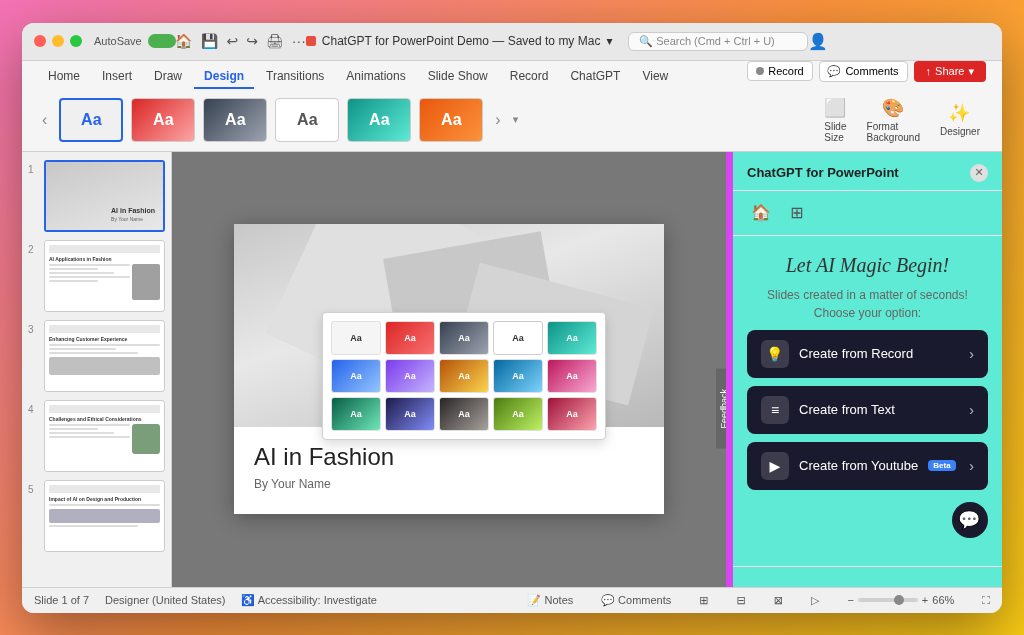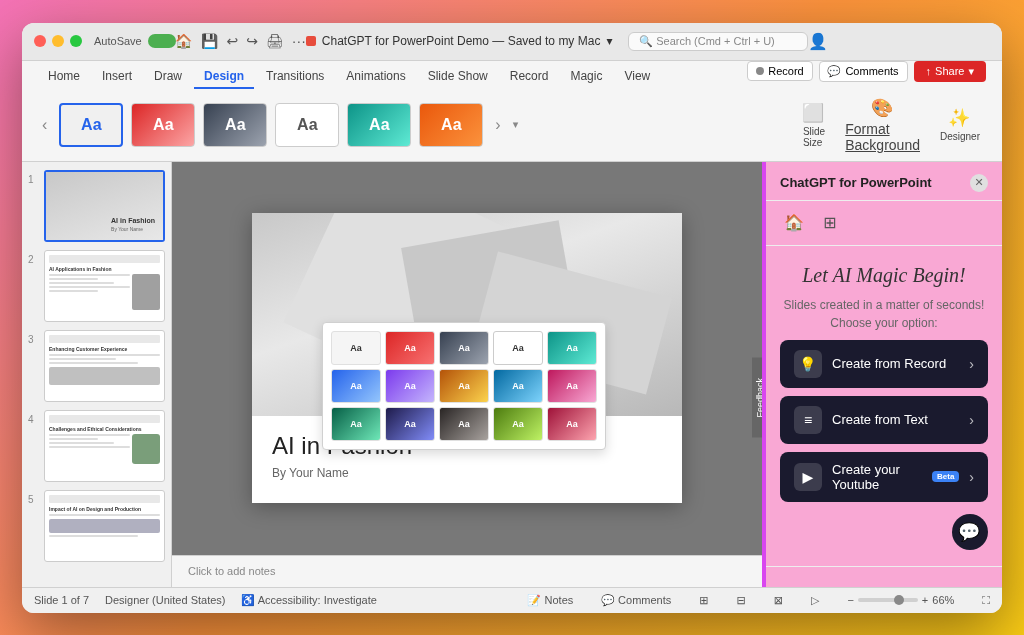--- a/index.html
+++ b/index.html
@@ -340,23 +340,23 @@
       flex-shrink: 0;
     }
     .status-right {
       margin-left: auto;
       display: flex;
       align-items: center;
       gap: 28px;
     }
     
     .chatgpt-panel {
-      width: 240px;
-      background: #f9a8d4;
-      border-left: 4px solid #d946ef;
+      width: 276px;
+      background: #5eead4;
+      border-left: 7px solid #d946ef;
       display: flex;
       flex-direction: column;
       flex-shrink: 0;
     }
     .panel-header {
       display: flex;
       align-items: center;
       justify-content: space-between;
       padding: 12px 14px 8px;
       border-bottom: 1px solid #eee;
@@ -569,21 +569,21 @@
     <div style="display:flex; justify-content:space-between; align-items:flex-start; padding-right:16px;">
       <div class="ribbon-tabs">
         <div class="ribbon-tab">Home</div>
         <div class="ribbon-tab">Insert</div>
         <div class="ribbon-tab">Draw</div>
         <div class="ribbon-tab active">Design</div>
         <div class="ribbon-tab">Transitions</div>
         <div class="ribbon-tab">Animations</div>
         <div class="ribbon-tab">Slide Show</div>
         <div class="ribbon-tab">Record</div>
-        <div class="ribbon-tab">Magic</div>
+        <div class="ribbon-tab">ChatGPT</div>
         <div class="ribbon-tab">View</div>
       </div>
       <div style="display:flex; gap:6px; align-items:center;">
         <button class="record-btn">
           <div class="record-dot"></div>
           <span>Record</span>
         </button>
         <button class="comments-btn">
           💬 <span>Comments</span>
         </button>
@@ -619,21 +619,21 @@
       <span class="ribbon-arrow">›</span>
       <span style="font-size:11px;color:#888;cursor:pointer;">▾</span>
 
       <div class="ribbon-right-tools">
         <div class="tool-btn">
           <span class="icon">⬜</span>
           <span style="font-size:10px;">Slide<br>Size</span>
         </div>
         <div class="tool-btn">
           <span class="icon">🎨</span>
-          <span style="font-size:14px;text-decoration:underline;">Format<br>Background</span>
+          <span style="font-size:10px;">Format<br>Background</span>
         </div>
         <div class="tool-btn">
           <span class="icon">✨</span>
           <span style="font-size:10px;">Designer</span>
         </div>
       </div>
     </div>
   </div>
 
   <div class="main-area">
@@ -752,23 +752,20 @@
             <div class="geo-shape shape2"></div>
             <div class="geo-shape shape3"></div>
           </div>
           <div class="slide-canvas-text">
             <div class="slide-main-title">AI in Fashion</div>
             <div class="slide-main-subtitle">By Your Name</div>
           </div>
         </div>
       </div>
 
-      <div class="slide-notes-bar">
-        <span>Click to add notes</span>
-      </div>
     </div>
 
     <div class="chatgpt-panel">
       <div class="panel-header">
         <span class="panel-title">ChatGPT for PowerPoint</span>
         <div class="panel-close">✕</div>
       </div>
       <div class="panel-nav">
         <div class="panel-nav-icon">🏠</div>
         <div class="panel-nav-icon">⊞</div>
@@ -783,21 +780,21 @@
           <span>Create from Record</span>
           <span class="btn-arrow">›</span>
         </button>
         <button class="action-btn">
           <div class="btn-icon">≡</div>
           <span>Create from Text</span>
           <span class="btn-arrow">›</span>
         </button>
         <button class="action-btn">
           <div class="btn-icon">▶</div>
-          <span>Create your Youtube</span>
+          <span>Create from Youtube</span>
           <span class="beta-badge">Beta</span>
           <span class="btn-arrow">›</span>
         </button>
 
         <div style="position:relative; height:40px;">
           <div style="position:absolute;bottom:0;right:0;width:36px;height:36px;background:#1a1a2e;border-radius:50%;display:flex;align-items:center;justify-content:center;color:white;font-size:18px;cursor:pointer;">💬</div>
         </div>
       </div>
       <div class="panel-footer">
         

